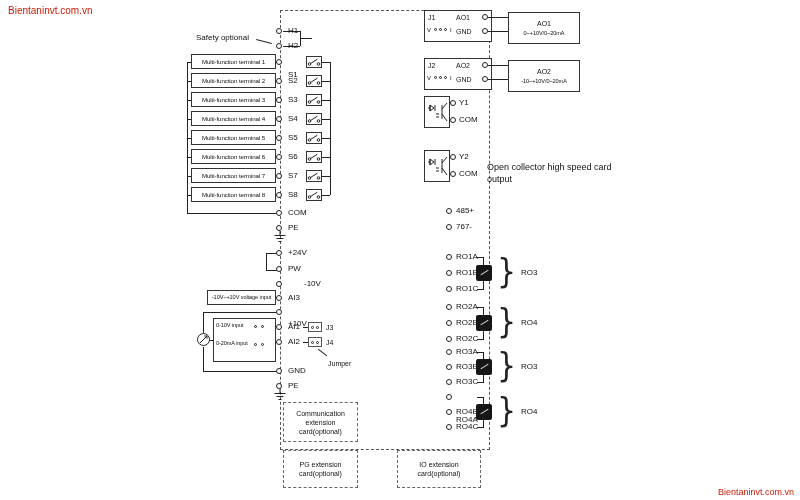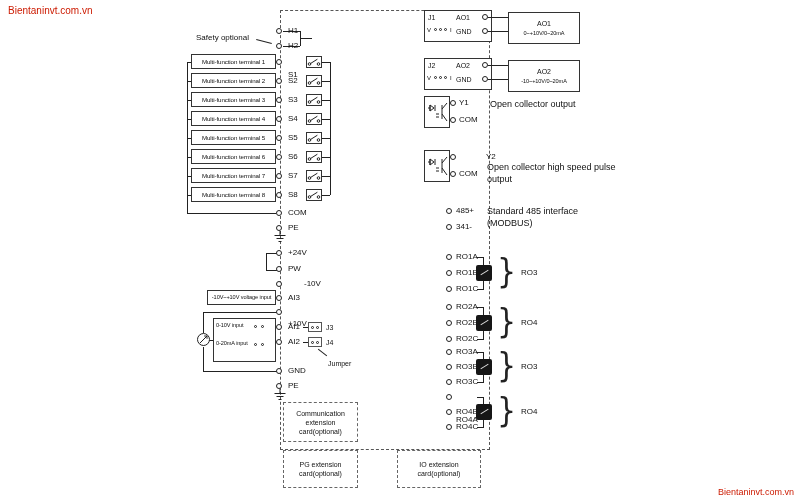--- a/index.html
+++ b/index.html
@@ -275,41 +275,39 @@
         <path d="M4 6 V12 M2 9 H4 M9 6 V12" stroke="#222" fill="none"></path>
         <polygon points="4,6 4,12 8,9" fill="none" stroke="#222"></polygon>
         <path d="M10 15 H13 M10 18 H13" stroke="#222" fill="none"></path>
         <path d="M16 6 V20 M16 10 L21 4 M16 15 L21 22" stroke="#222" fill="none"></path>
       </svg>
     </div>
   <div class="c" style="left:450px;top:100px"></div>
   <div class="t" style="left:459px;top:98px">Y1</div>
   <div class="c" style="left:450px;top:117px"></div>
   <div class="t" style="left:459px;top:115px">COM</div>
-  <div class="lbl" style="left:490px;top:98px;width:170px">Open collector output</div>
 
   <div class="bx flexc" style="left:424px;top:150px;width:26px;height:32px">
       <svg width="22" height="26" viewBox="0 0 22 26">
         <path d="M4 6 V12 M2 9 H4 M9 6 V12" stroke="#222" fill="none"></path>
         <polygon points="4,6 4,12 8,9" fill="none" stroke="#222"></polygon>
         <path d="M10 15 H13 M10 18 H13" stroke="#222" fill="none"></path>
         <path d="M16 6 V20 M16 10 L21 4 M16 15 L21 22" stroke="#222" fill="none"></path>
       </svg>
     </div>
   <div class="c" style="left:450px;top:154px"></div>
-  <div class="t" style="left:486px;top:152px">Y2</div>
+  <div class="t" style="left:459px;top:152px">Y2</div>
   <div class="c" style="left:450px;top:171px"></div>
   <div class="t" style="left:459px;top:169px">COM</div>
-  <div class="lbl" style="left:487px;top:161px;width:145px">Open collector high speed pulse output</div>
+  <div class="lbl" style="left:487px;top:161px;width:145px">Open collector high speed card output</div>
 
   <div class="c" style="left:446px;top:208px"></div>
   <div class="t" style="left:456px;top:206px">485+</div>
   <div class="c" style="left:446px;top:224px"></div>
-  <div class="t" style="left:456px;top:222px">341-</div>
-  <div class="lbl" style="left:487px;top:205px;width:115px">Standard 485 interface (MODBUS)</div>
+  <div class="t" style="left:456px;top:222px">767-</div>
 
   <div class="c" style="left:446px;top:254px"></div>
   <div class="t" style="left:456px;top:252px">RO1A</div>
   <div class="c" style="left:446px;top:270px"></div>
   <div class="t" style="left:456px;top:268px">RO1B</div>
   <div class="c" style="left:446px;top:286px"></div>
   <div class="t" style="left:456px;top:284px">RO1C</div>
   <div class="h" style="left:477px;top:257px;width:7px"></div>
   <div class="h" style="left:477px;top:289px;width:7px"></div>
   <div class="v" style="left:483px;top:257px;height:32px"></div>

